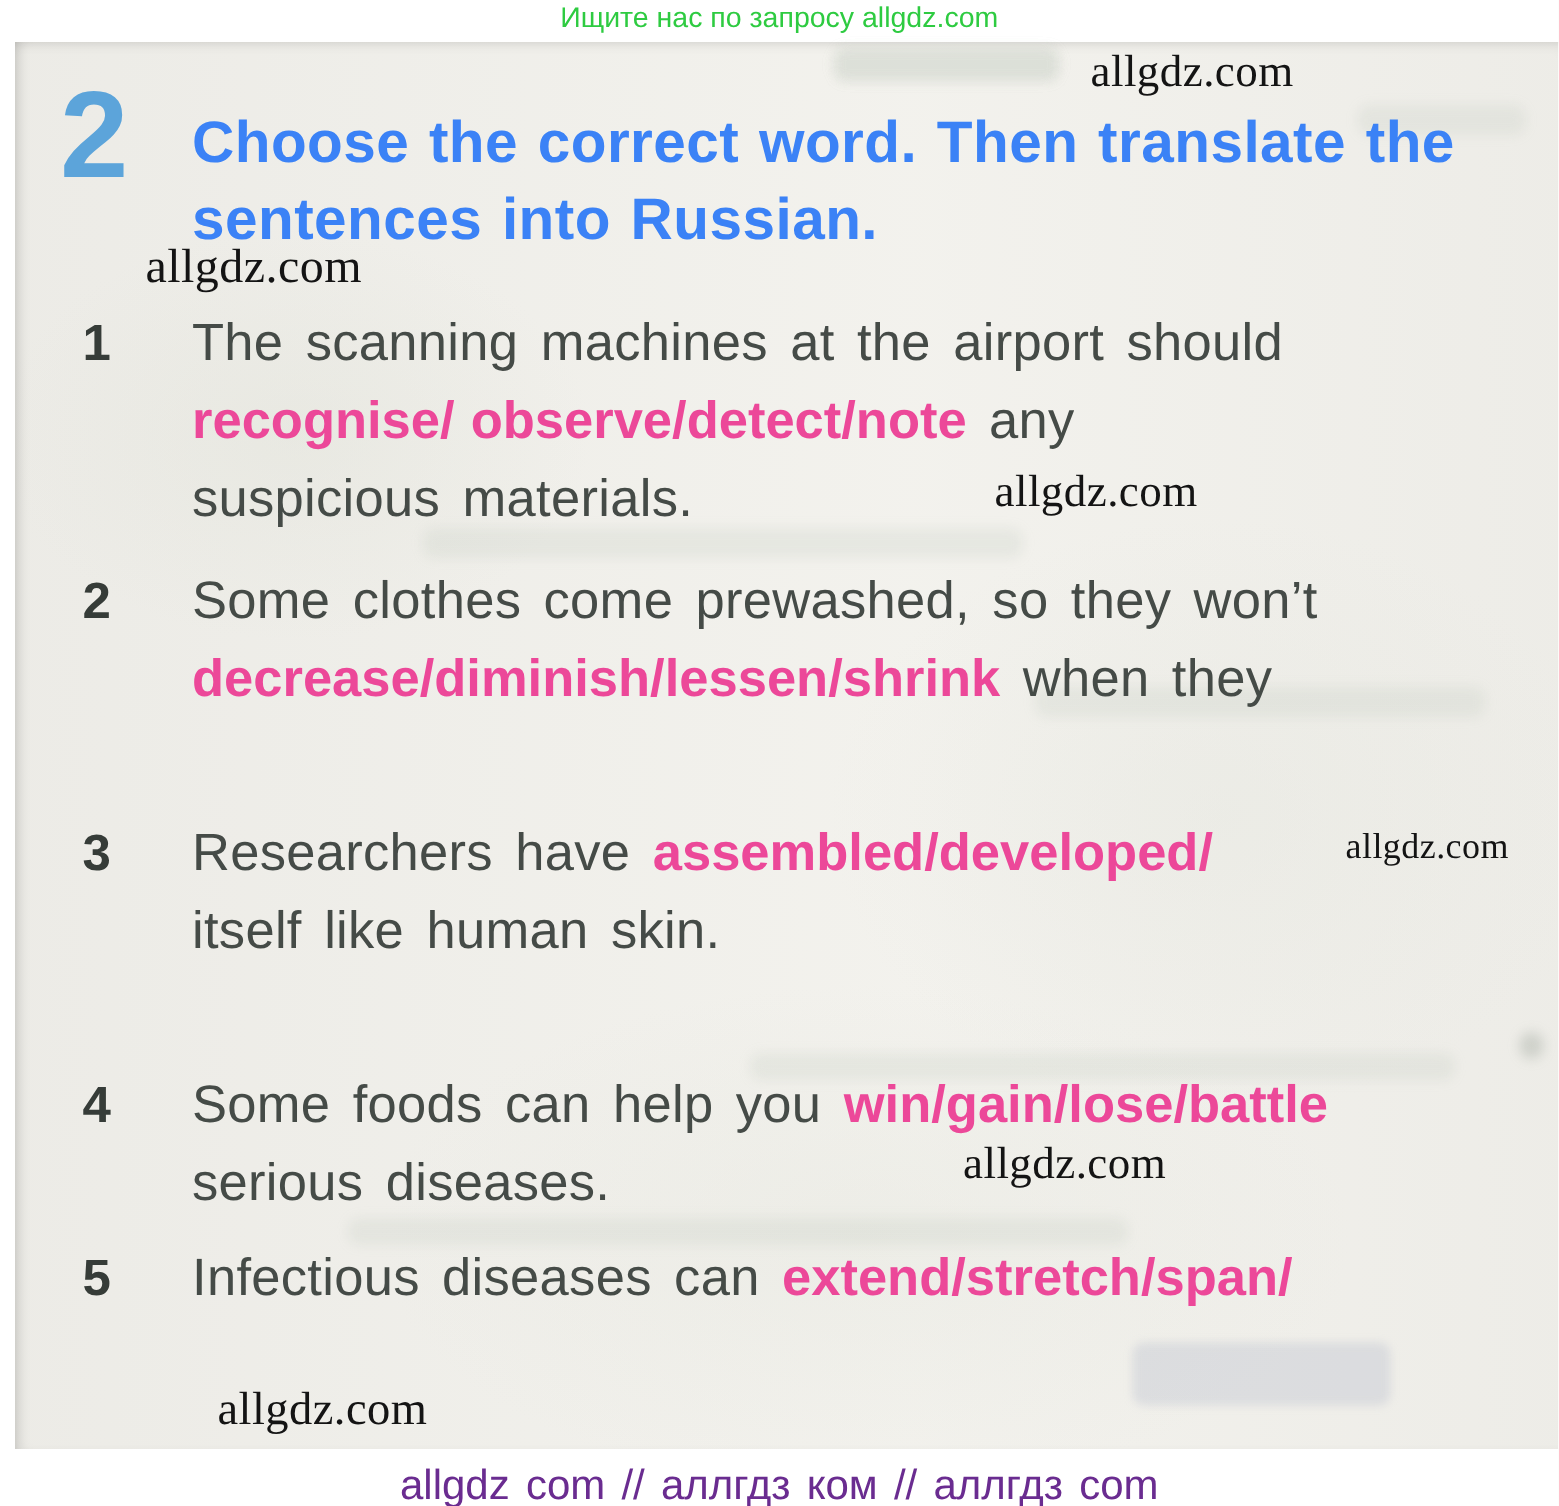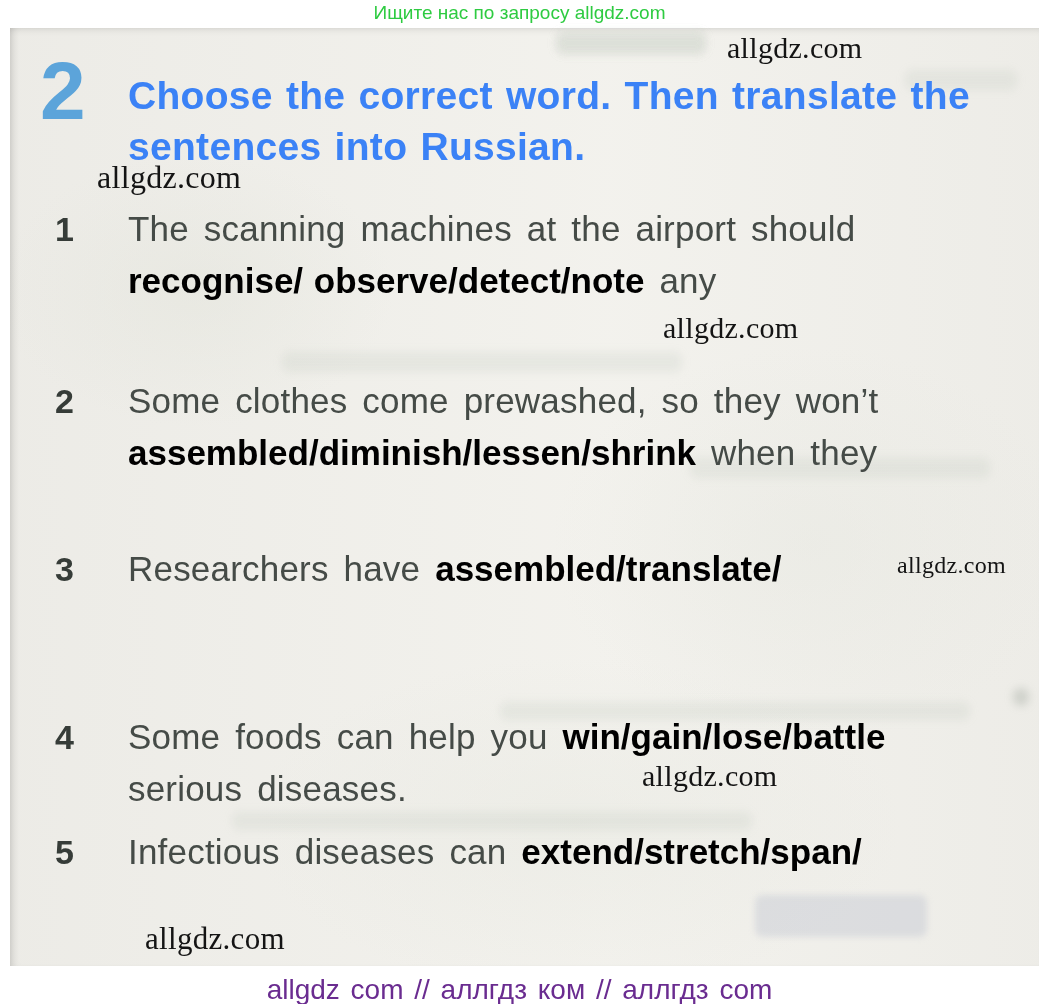--- a/index.html
+++ b/index.html
@@ -28,21 +28,21 @@
             font-size:39px;line-height:51px;font-weight:700;color:#3b82f6;
             letter-spacing:.3px;word-spacing:2px;}
 
   
   .item{position:absolute;left:0;width:1039px;}
   .item-num{position:absolute;left:55px;top:0;width:44px;
             font-size:34px;line-height:52px;font-weight:700;color:#363c38;}
   .item-text{position:absolute;left:128px;top:0;width:890px;
              font-size:35px;line-height:52px;color:#454b47;
              word-spacing:5px;letter-spacing:.2px;}
-  .item-text b{font-weight:700;color:#000000;letter-spacing:0;word-spacing:1px;}
+  .item-text b{font-weight:700;color:#ec4899;letter-spacing:0;word-spacing:1px;}
   .line{white-space:nowrap;}
 
   
   .wm{position:absolute;color:#141414;font-family:Liberation Serif, serif;
       letter-spacing:.3px;}
   .wm-top-right{left:727px;top:31px;font-size:30px;}
   .wm-under-title{left:97px;top:159px;font-size:32px;}
   .wm-item1{left:663px;top:311px;font-size:30px;}
   .wm-item3{left:897px;top:552px;font-size:24px;}
   .wm-item4{left:642px;top:759px;font-size:30px;}
@@ -94,33 +94,35 @@
 
   <div class="ex-num" style="color: rgb(92, 164, 218);">2</div>
   <div class="ex-title">Choose the correct word. Then translate the sentences into Russian.</div>
 
   <div>
       <div class="item" style="top: 203px;">
         <div class="item-num">1</div>
         <div class="item-text">
           <div class="line"><span>The scanning machines at the airport should</span></div>
           <div class="line"><b>recognise/ observe/detect/note</b><span> any</span></div>
+          <div class="line"><span>suspicious materials.</span></div>
         </div>
       </div>
       <div class="item" style="top: 375px;">
         <div class="item-num">2</div>
         <div class="item-text">
           <div class="line"><span>Some clothes come prewashed, so they won’t</span></div>
-          <div class="line"><b>assembled/diminish/lessen/shrink</b><span> when they</span></div>
+          <div class="line"><b>decrease/diminish/lessen/shrink</b><span> when they</span></div>
         </div>
       </div>
       <div class="item" style="top: 543px;">
         <div class="item-num">3</div>
         <div class="item-text">
-          <div class="line"><span>Researchers have </span><b>assembled/translate/</b></div>
+          <div class="line"><span>Researchers have </span><b>assembled/developed/</b></div>
+          <div class="line"><span>itself like human skin.</span></div>
         </div>
       </div>
       <div class="item" style="top: 711px;">
         <div class="item-num">4</div>
         <div class="item-text">
           <div class="line"><span>Some foods can help you </span><b>win/gain/lose/battle</b></div>
           <div class="line"><span>serious diseases.</span></div>
         </div>
       </div>
       <div class="item" style="top: 826px;">

